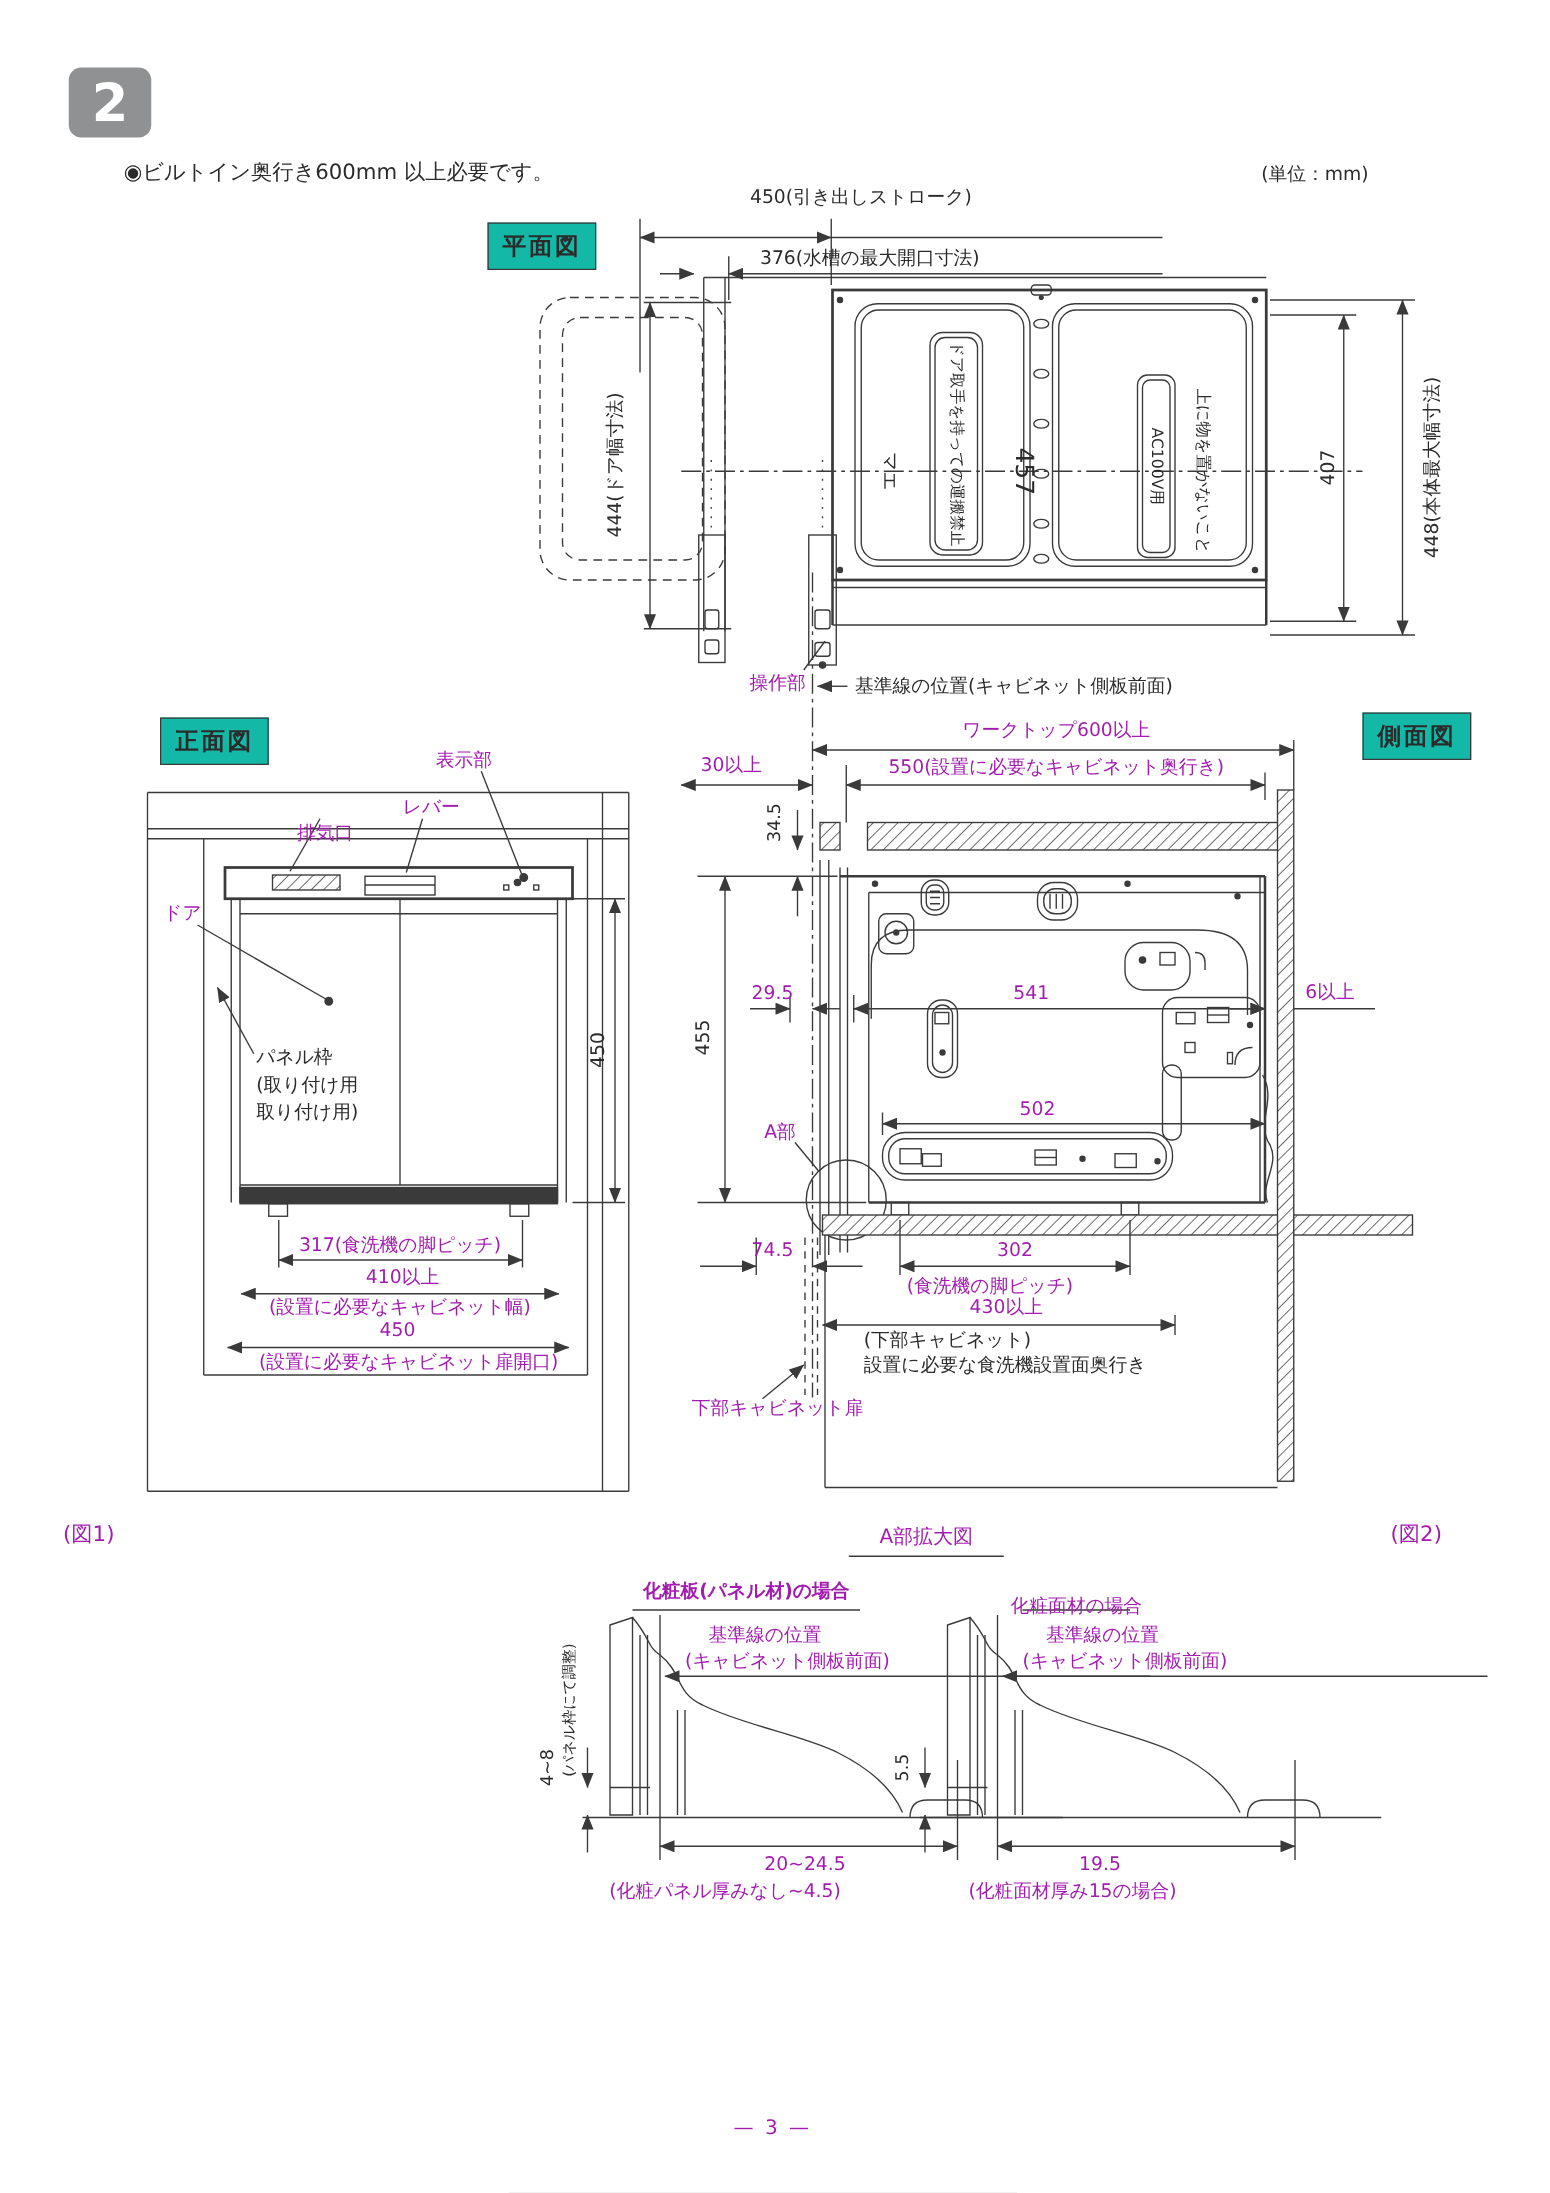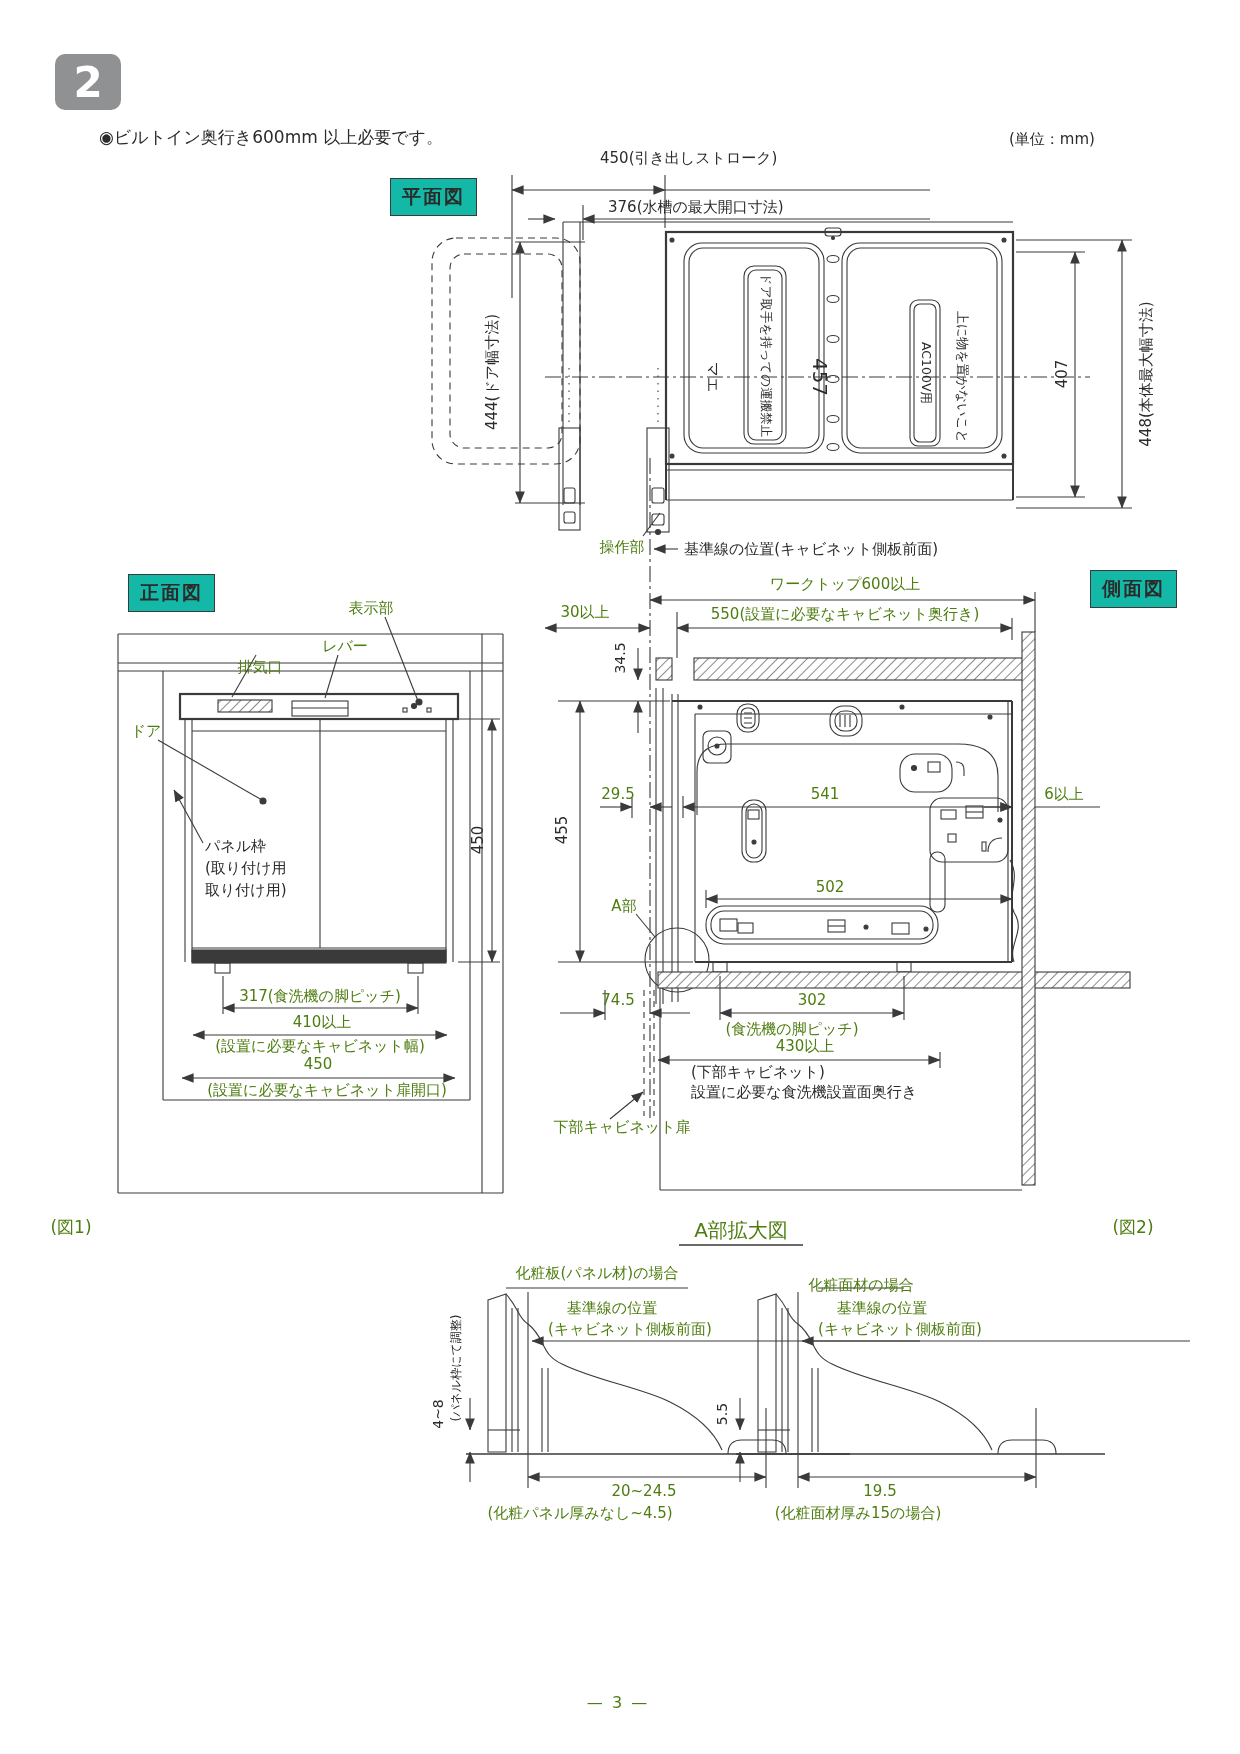--- a/index.html
+++ b/index.html
@@ -7,21 +7,21 @@
         font-family:"DejaVu Sans","Liberation Sans",sans-serif;color:#2b2b2b;overflow:hidden;}
   
   #secnum{position:absolute;left:55px;top:54px;width:66px;height:56px;background:#8f9193;
           border-radius:10px;color:#fff;font-size:42px;font-weight:bold;display:flex;
           align-items:center;justify-content:center;}
   #banner{position:absolute;left:129px;top:54px;width:934px;height:56px;background:#8f9193;
           border-radius:4px 28px 28px 4px;color:#fff;font-size:35px;font-weight:bold;
           display:flex;align-items:center;padding-left:26px;box-sizing:border-box;letter-spacing:3px;}
   .note{position:absolute;font-size:17px;margin-left:44px;}
   
-  .L{position:absolute;transform:translate(-50%,-50%);white-space:nowrap;font-size:15px;color:#4d7c0f;}
+  .L{position:absolute;transform:translate(-50%,-50%);white-space:nowrap;font-size:15px;color:#a21caf;}
   .La{position:absolute;transform:translate(0,-50%);white-space:nowrap;font-size:15px;color:#2b2b2b;}
   .rot{position:absolute;transform:translate(-50%,-50%) rotate(-90deg);white-space:nowrap;font-size:15px;color:#2b2b2b;}
   .rotcw{position:absolute;transform:translate(-50%,-50%) rotate(90deg);white-space:nowrap;font-size:15px;color:#2b2b2b;}
   .vbox{position:absolute;border:1.7px solid #3a3a3a;background:#14b8a6;font-size:19px;font-weight:bold;
         padding:5px 11px;letter-spacing:2px;white-space:nowrap;}
   .small{font-size:12.5px;}
   svg{position:absolute;left:0;top:0;}
 </style>
 </head>
 <body>
@@ -324,22 +324,22 @@
   <div class="L" style="left:624px;top:906px;">A部</div>
   <div class="L" style="left:618px;top:1000px;">74.5</div>
   <div class="L" style="left:812px;top:1000px;">302</div>
   <div class="L" style="left:792px;top:1029px;">(食洗機の脚ピッチ)</div>
   <div class="L" style="left:805px;top:1046px;">430以上</div>
   <div class="La" style="left:691px;top:1072px;">(下部キャビネット)</div>
   <div class="La" style="left:691px;top:1092px;">設置に必要な食洗機設置面奥行き</div>
   <div class="L" style="left:622px;top:1127px;">下部キャビネット扉</div>
   <div class="L" style="left:1133px;top:1227px;font-size:17px;">(図2)</div>
 
-  <div class="L" style="left:741px;top:1230px;font-size:20px;">A部拡大図</div>
-  <div class="L" style="left:597px;top:1273px;">化粧板(パネル材)の場合</div>
+  <div class="L" style="left:741px;top:1230px;font-size:16px;">A部拡大図</div>
+  <div class="L" style="left:597px;top:1273px;font-weight:bold;">化粧板(パネル材)の場合</div>
   <div class="L" style="left:861px;top:1273px;margin-top:12px;">化粧面材の場合</div>
   <div class="L" style="left:612px;top:1308px;">基準線の位置</div>
   <div class="L" style="left:630px;top:1329px;">(キャビネット側板前面)</div>
   <div class="L" style="left:882px;top:1308px;">基準線の位置</div>
   <div class="L" style="left:900px;top:1329px;">(キャビネット側板前面)</div>
   <div class="rot" style="left:438px;top:1414px;font-size:14px;">4~8</div>
   <div class="rot" style="left:456px;top:1368px;font-size:12px;">(パネル枠にて調整)</div>
   <div class="L" style="left:644px;top:1491px;">20~24.5</div>
   <div class="L" style="left:580px;top:1513px;">(化粧パネル厚みなし~4.5)</div>
   <div class="rot" style="left:722px;top:1414px;font-size:14px;">5.5</div>

